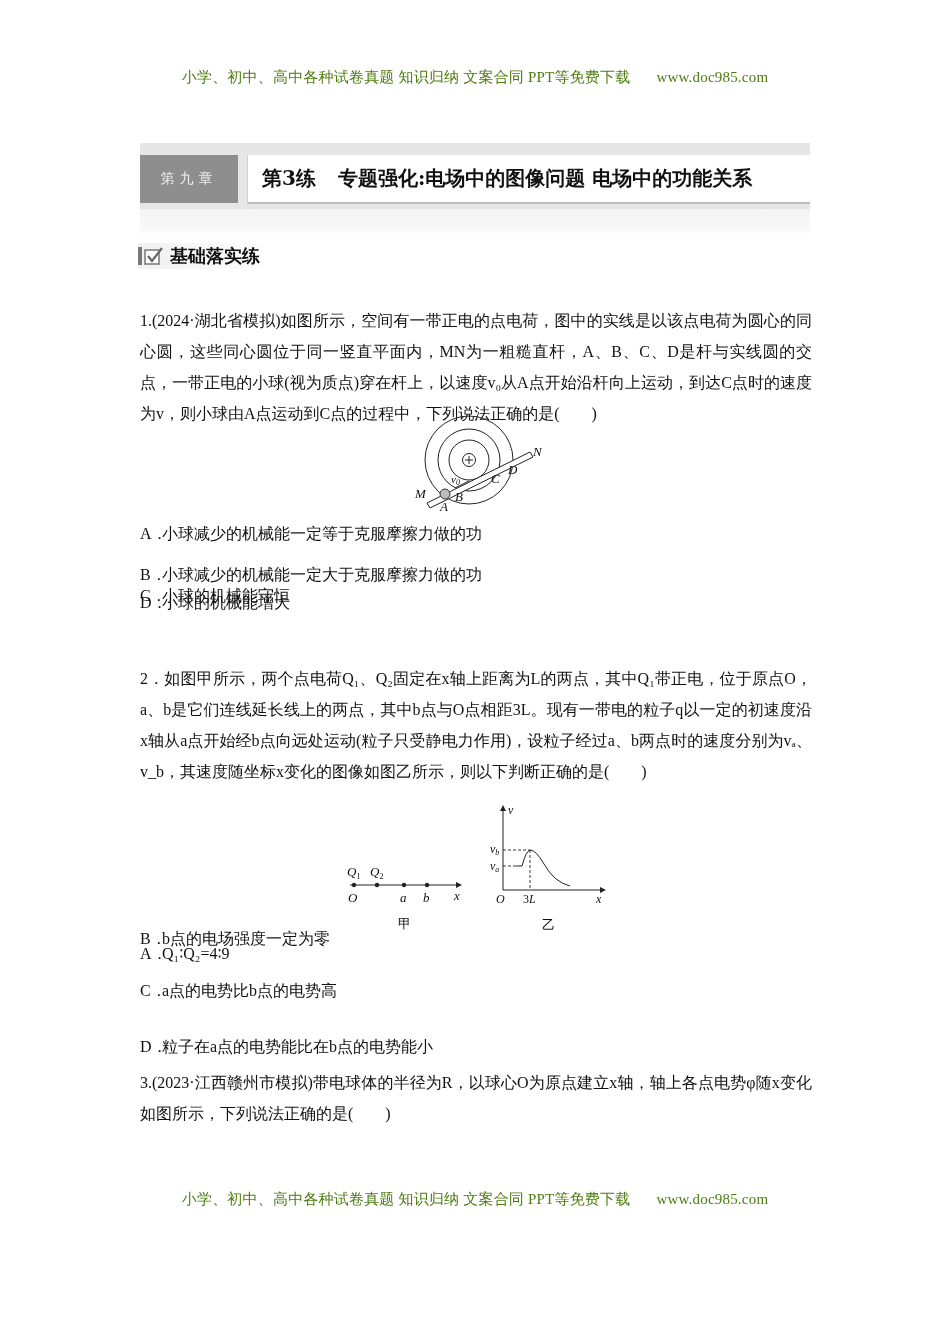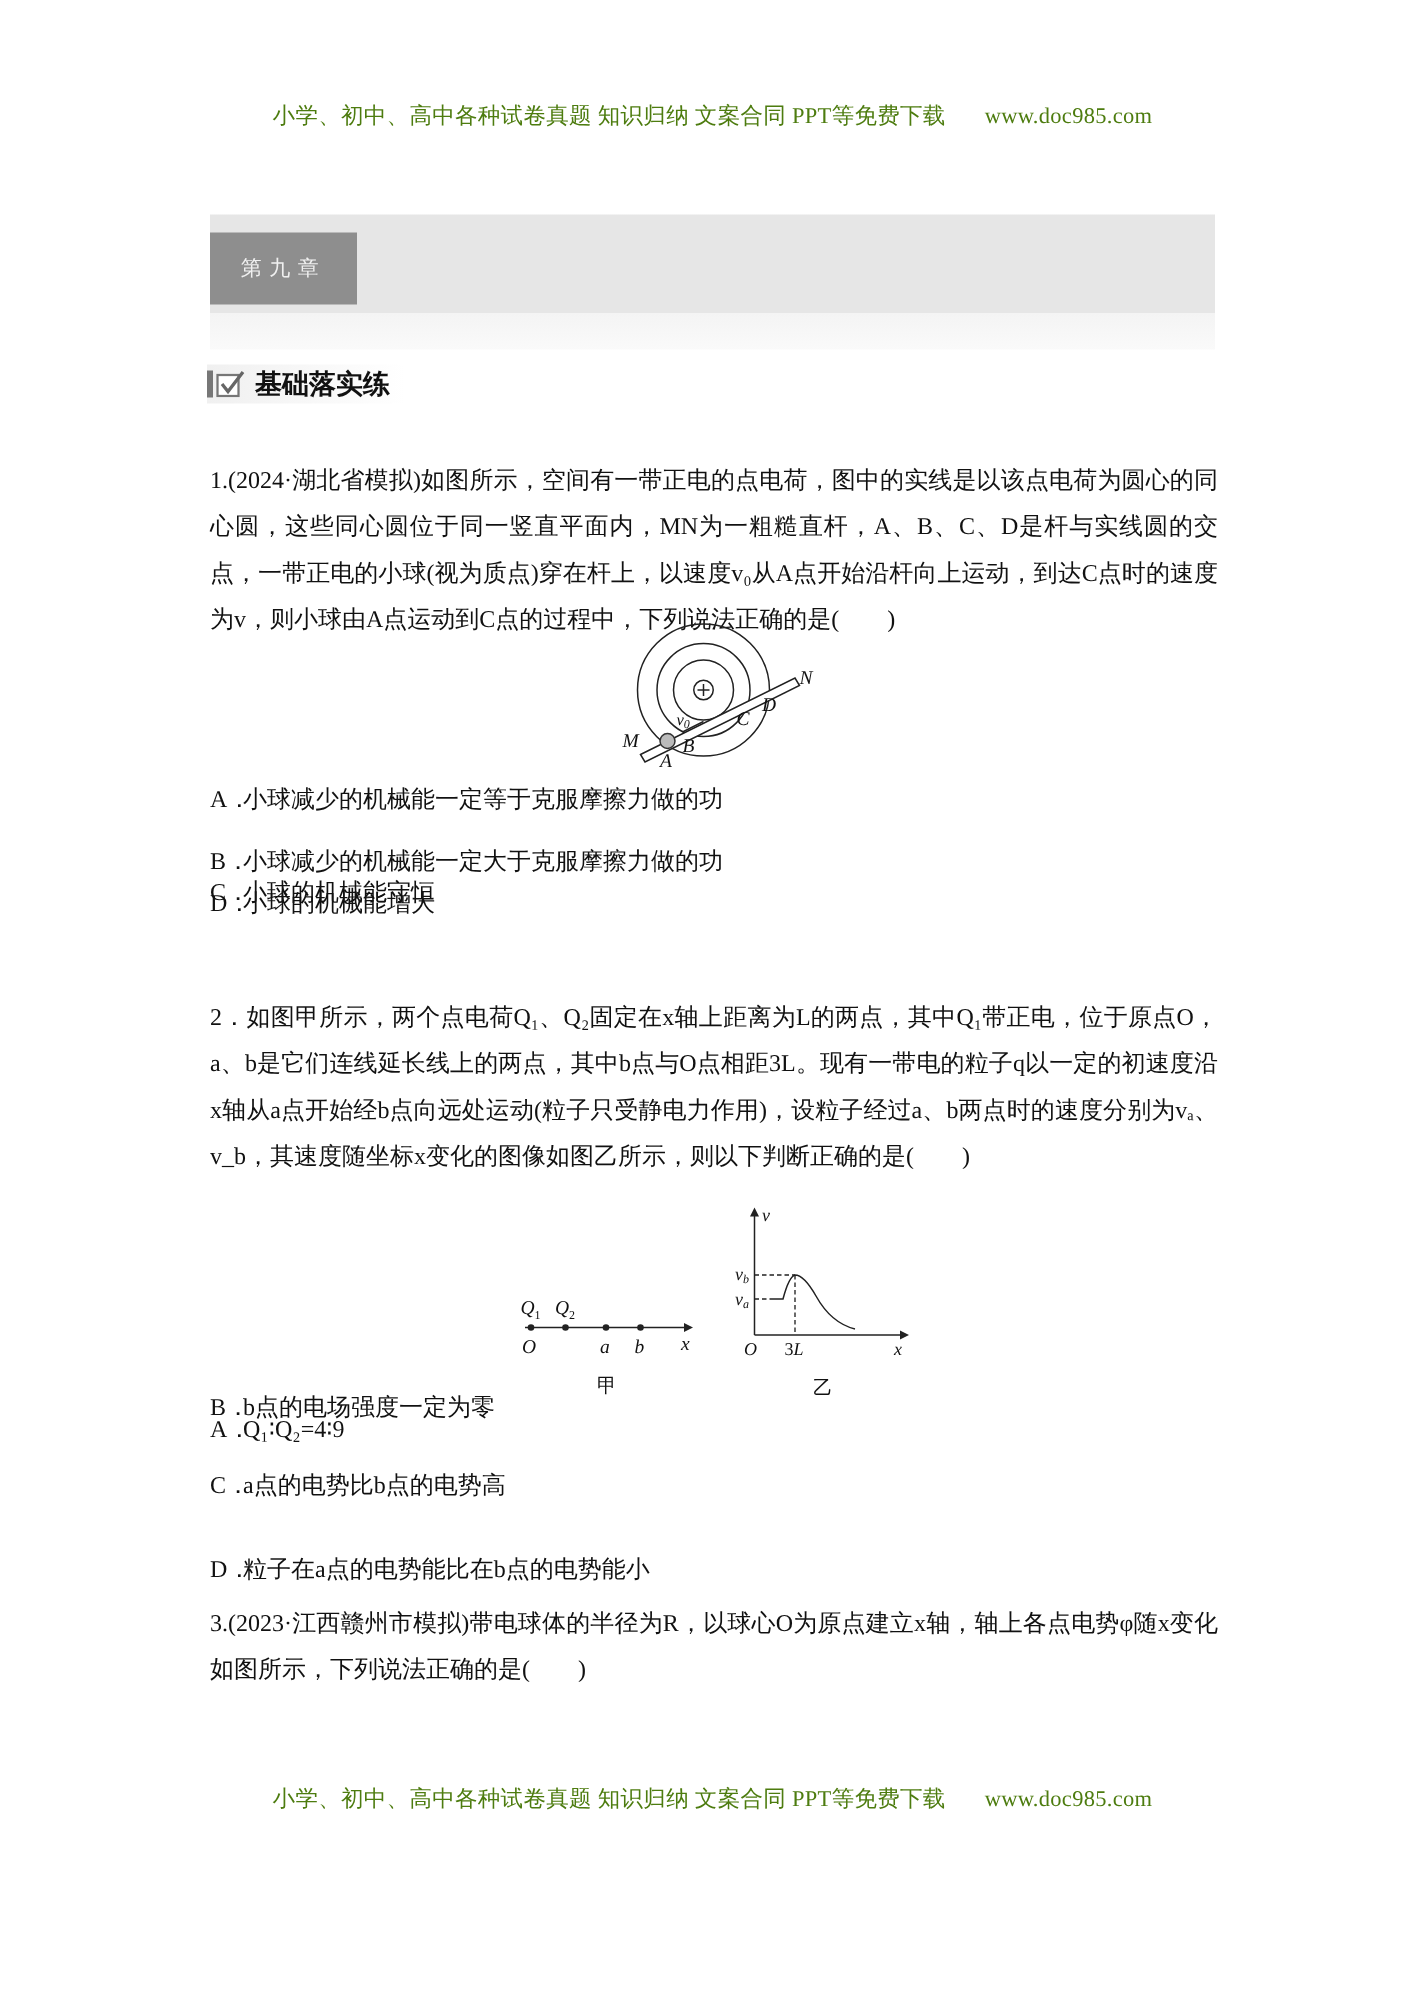--- a/index.html
+++ b/index.html
@@ -26,20 +26,25 @@
 </style>
 </head>
 <body>
 
 <div class="watermark" id="wm-top">
   <span>小学、初中、高中各种试卷真题  知识归纳  文案合同  PPT等免费下载</span><span class="url">www.doc985.com</span>
 </div>
 
 <div class="chapter-band">
   <div class="chapter-tag">第九章</div>
+  <div class="chapter-title">
+    <span>第3练</span>
+      <span class="gap"></span>
+      <span>专题强化:电场中的图像问题  电场中的功能关系</span>
+  </div>
 </div>
 
 <div class="section-head">
   <span class="bar"></span>
   <svg class="check" viewBox="0 0 20 18">
     <rect x="1" y="3" width="14" height="14" fill="#fff" stroke="#777" stroke-width="1.5"></rect>
     <path d="M4 9 L8 14 L18 1" fill="none" stroke="#666" stroke-width="2.2"></path>
   </svg>
   <span class="label">基础落实练</span>
 </div>

